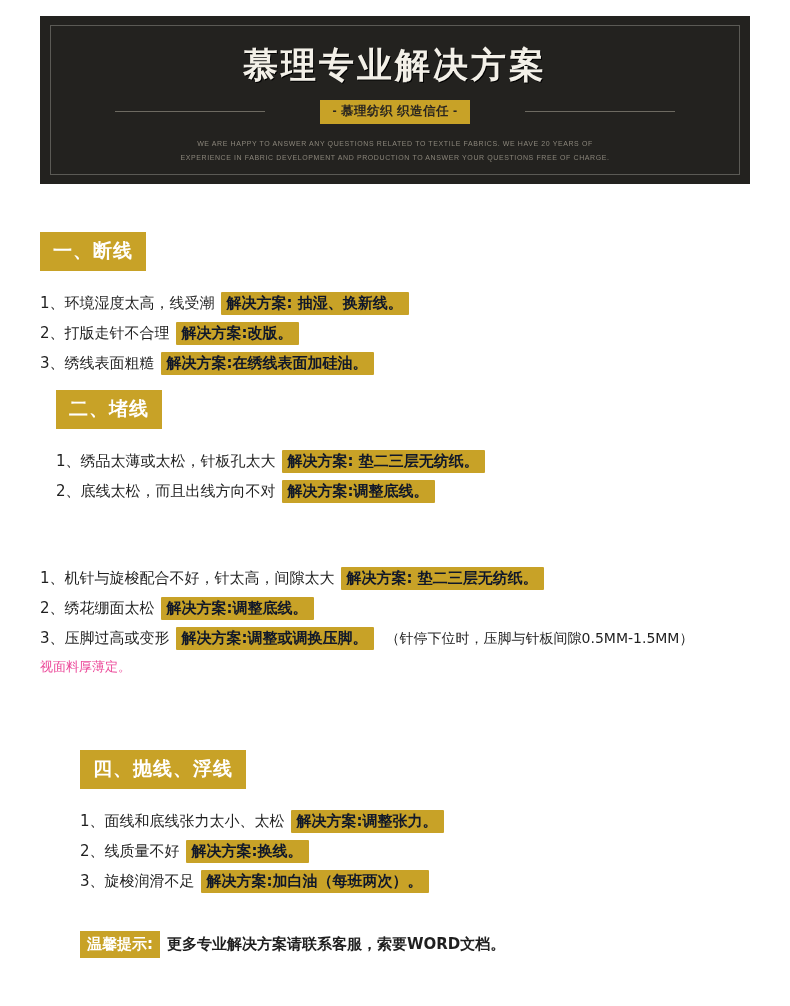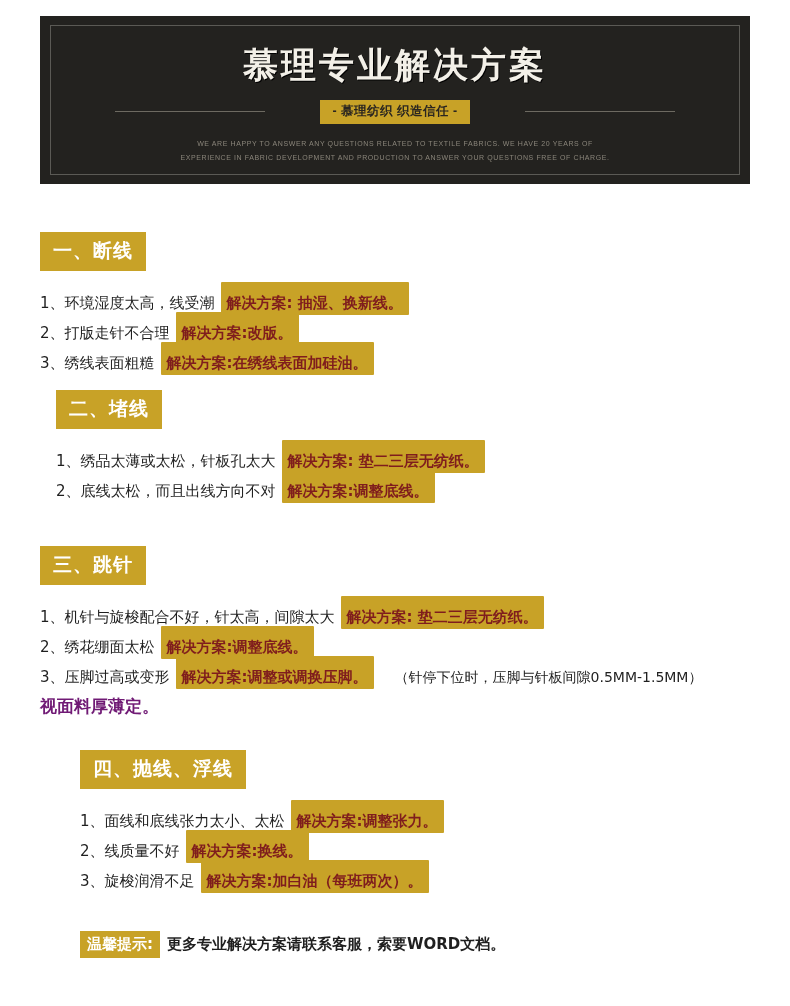--- a/index.html
+++ b/index.html
@@ -115,37 +115,36 @@
   }
   .line {
     font-size: 15px;
     line-height: 30px;
     color: #1f1f1f;
     white-space: nowrap;
     font-family: "DejaVu Sans", "Liberation Sans", sans-serif;
   }
   .hl {
     background: #c8a227;
-    color: #7f1d1d;
-    font-weight: 700;
-    padding: 12px 6px 3px 6px;
+    color: #0f172a;
+    font-weight: 700;
+    padding: 2px 6px 3px 6px;
     margin-left: 6px;
     border-radius: 1px;
   }
   .tail {
-    margin-left: 21px;
+    margin-left: 12px;
     font-size: 14px;
     color: #1f1f1f;
   }
   .wrapline {
-    font-size: 17px;
+    font-size: 13px;
     line-height: 28px;
-    color: #701a75;
-    font-family: "DejaVu Sans", "Liberation Sans", sans-serif;
-    font-weight: bold;
+    color: #ec4899;
+    font-family: "DejaVu Sans", "Liberation Sans", sans-serif;
   }
 
   
   .tip {
     position: absolute;
     left: 44px;
     top: 935px;
     width: 700px;
     white-space: nowrap;
     padding-left: 36px;
@@ -204,21 +203,20 @@
       <div class="line">
         <span>1、绣品太薄或太松，针板孔太大</span><span class="hl">解决方案: 垫二三层无纺纸。</span>
       </div>
       <div class="line">
         <span>2、底线太松，而且出线方向不对</span><span class="hl">解决方案:调整底线。</span>
       </div>
     </div>
   </div>
 
   <div class="section" style="top:546px;">
-    <div class="sec-head">三、跳针</div>
     <div class="lines">
       <div class="line">
         <span>1、机针与旋梭配合不好，针太高，间隙太大</span><span class="hl">解决方案: 垫二三层无纺纸。</span>
       </div>
       <div class="line">
         <span>2、绣花绷面太松</span><span class="hl">解决方案:调整底线。</span>
       </div>
       <div class="line">
         <span>3、压脚过高或变形</span><span class="hl">解决方案:调整或调换压脚。</span><span class="tail">（针停下位时，压脚与针板间隙0.5MM-1.5MM）</span>
       </div>

